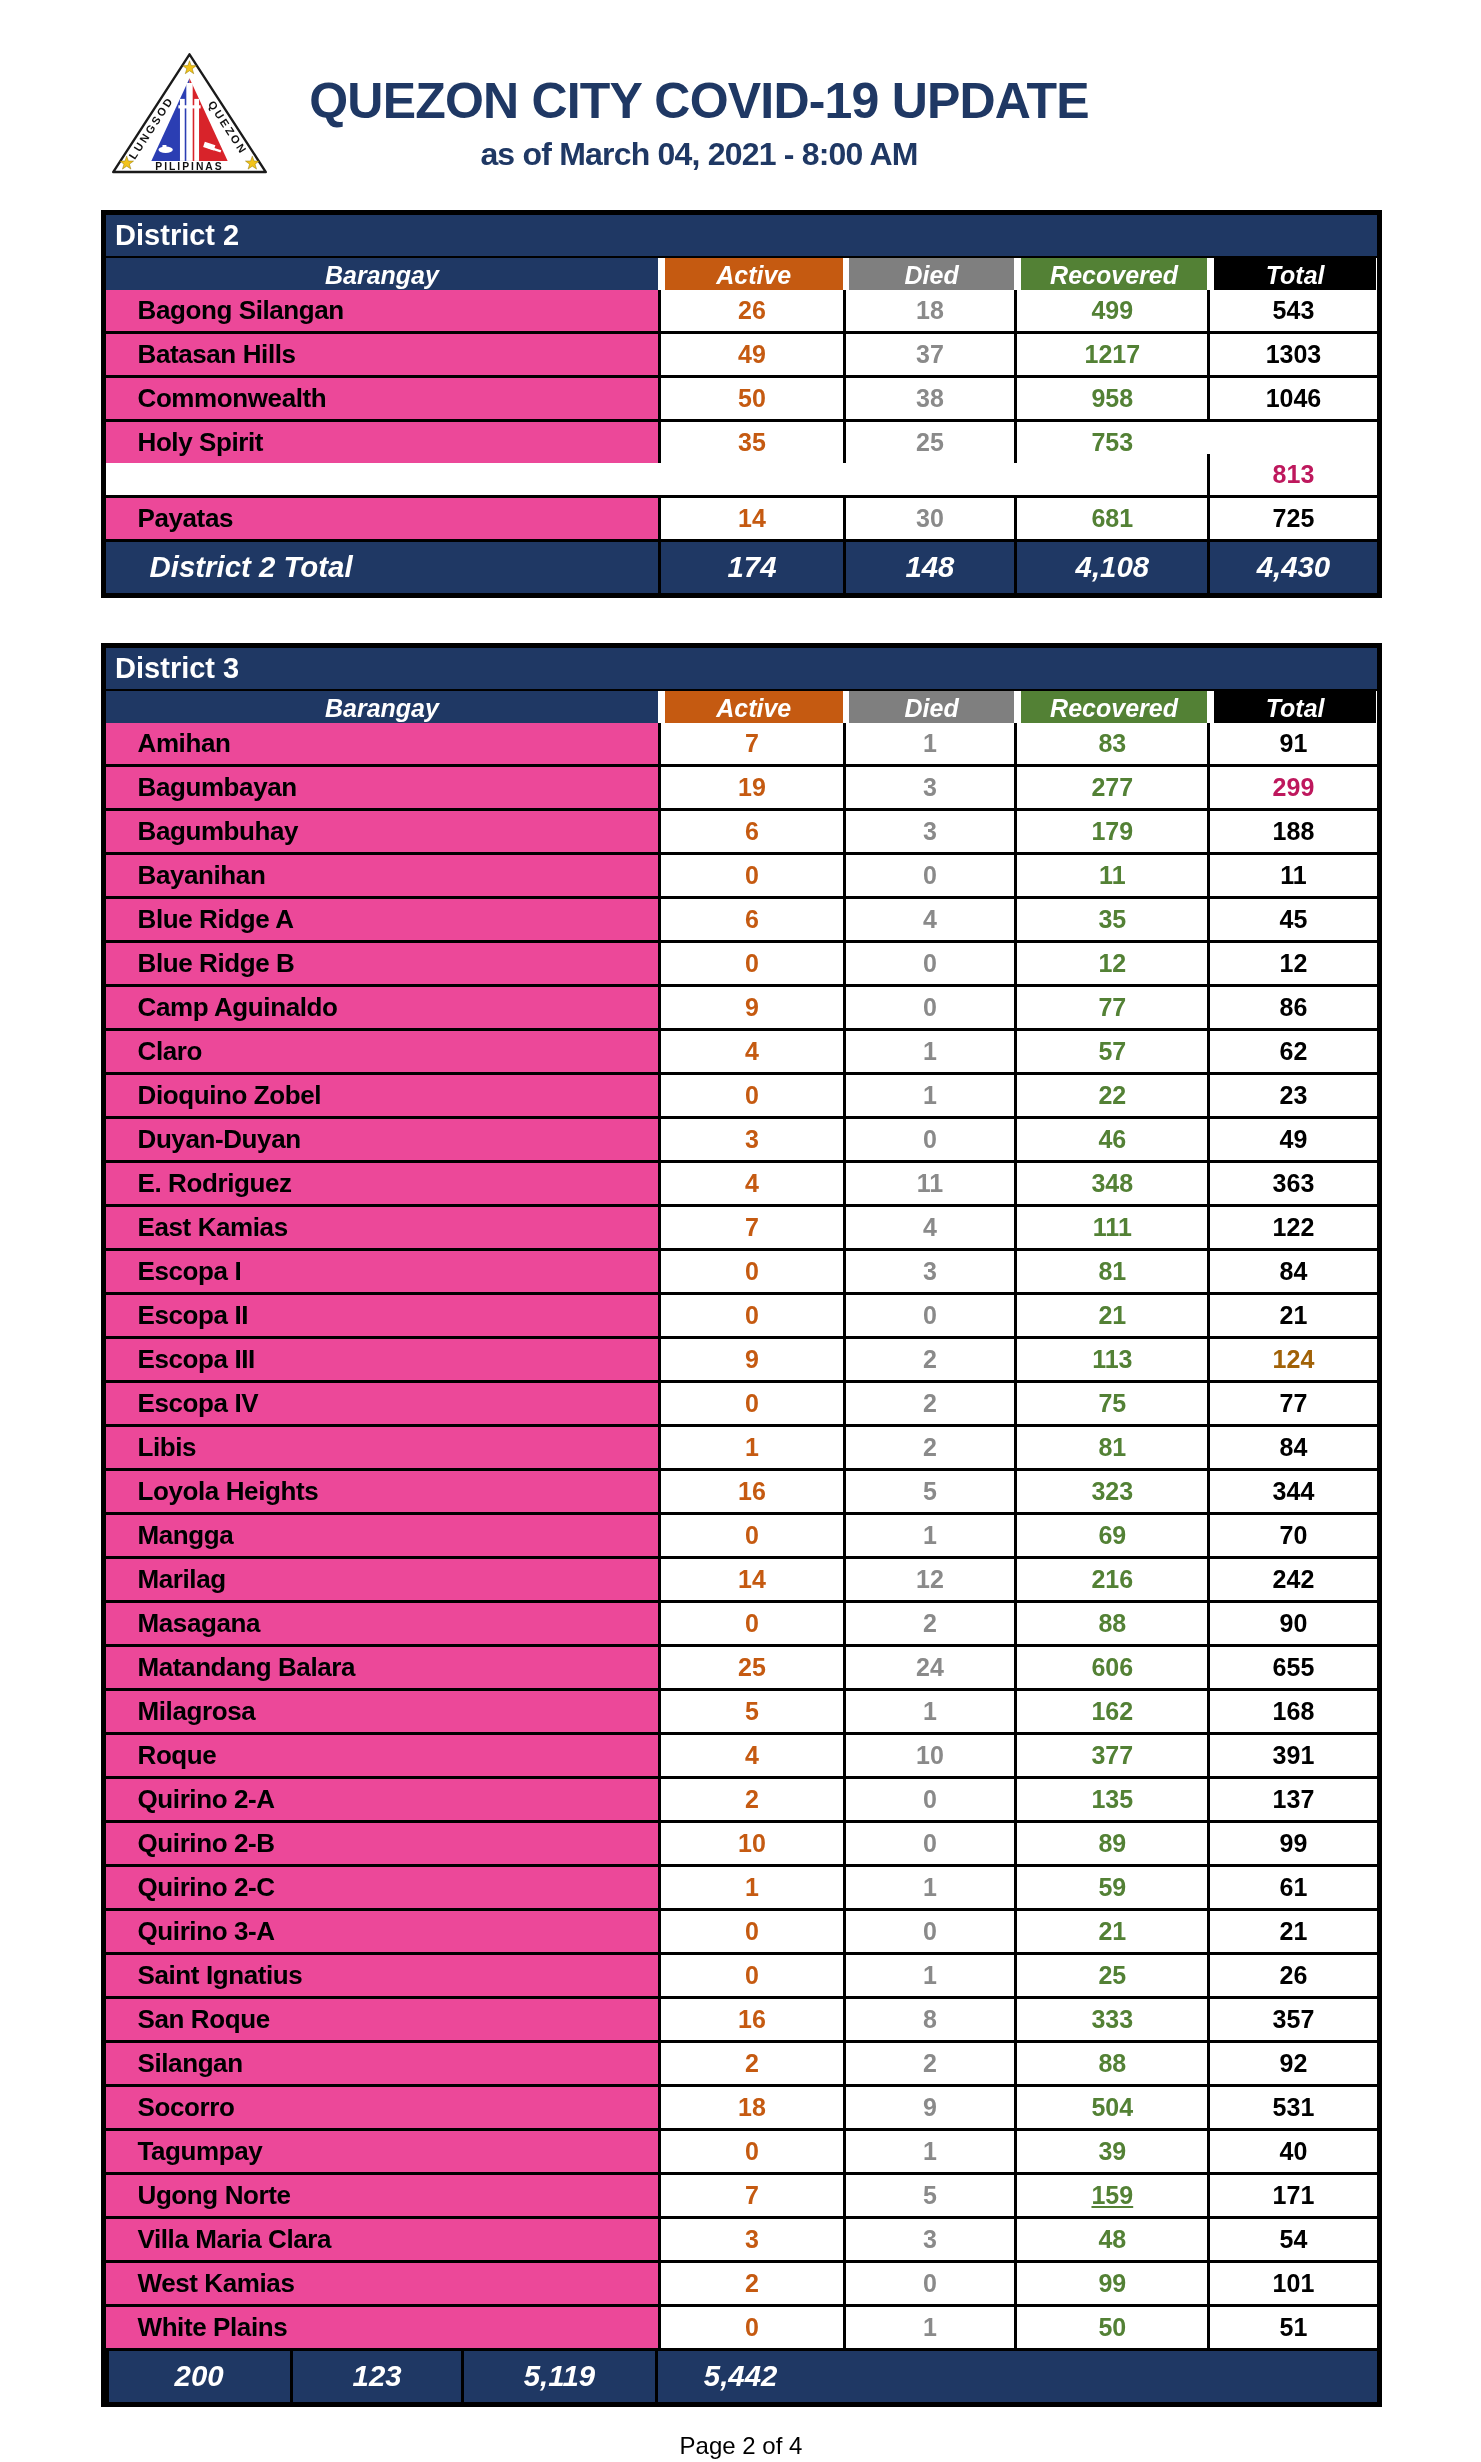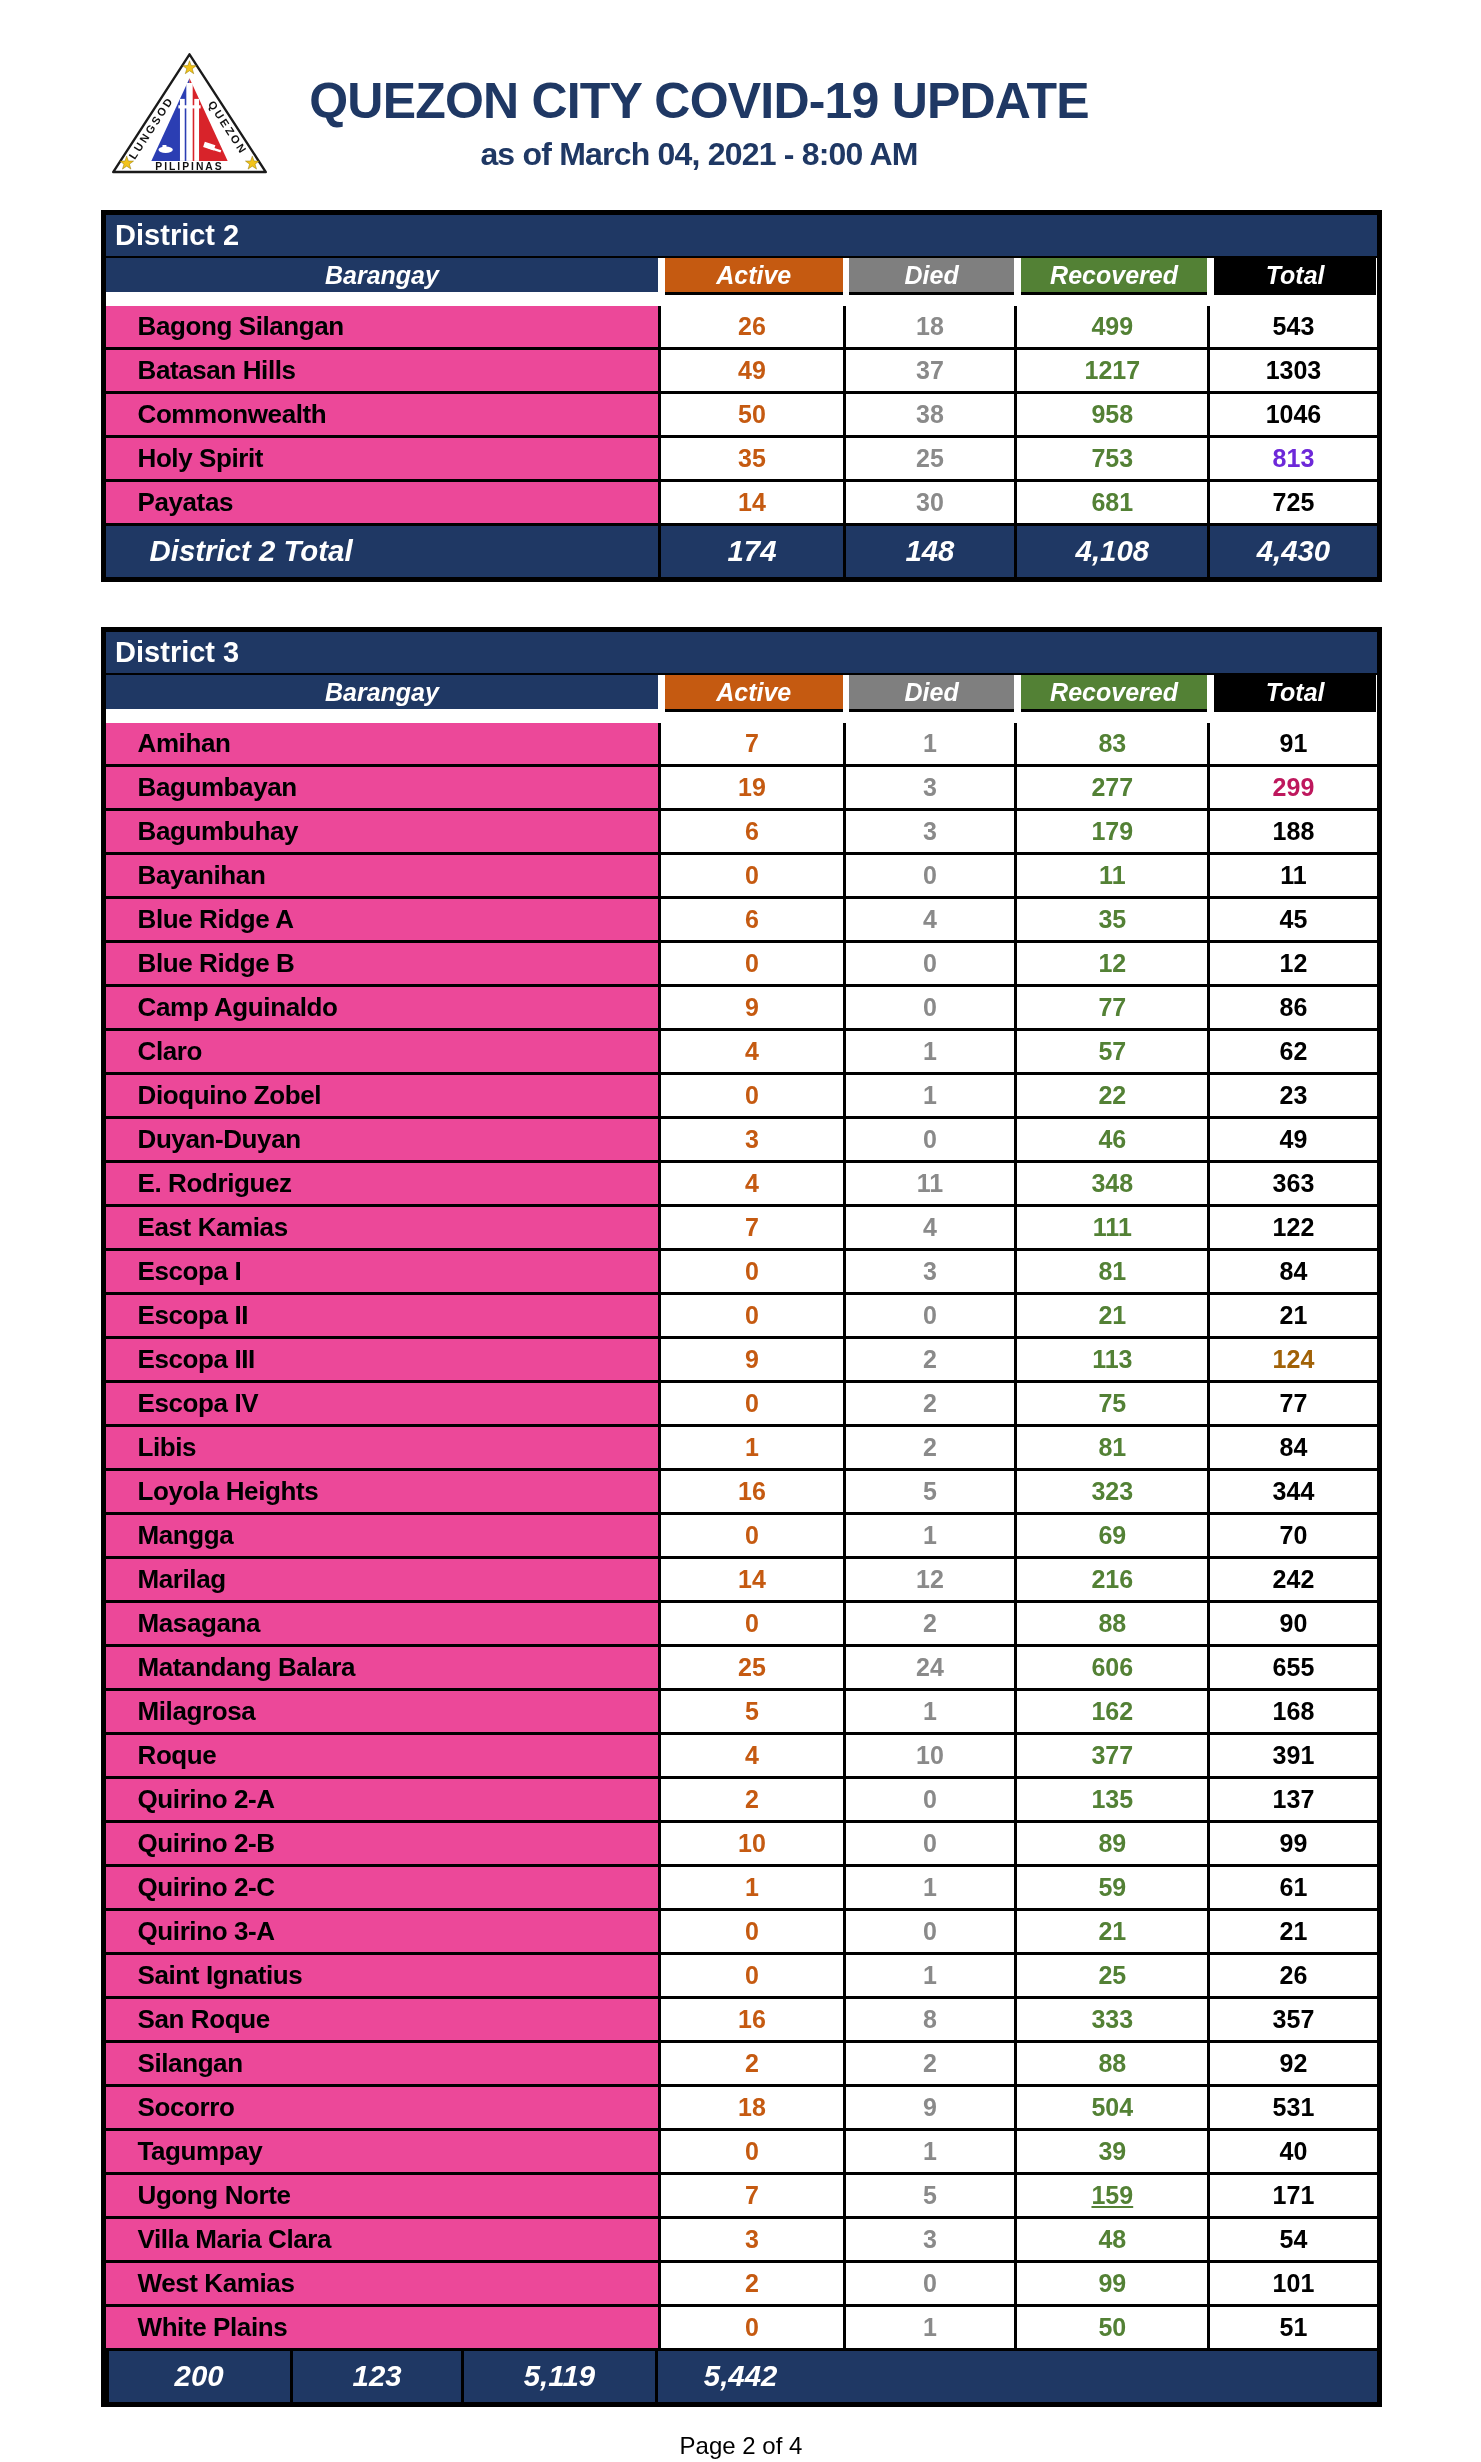--- a/index.html
+++ b/index.html
@@ -26,21 +26,21 @@
     width:1281px;margin:0 auto;box-sizing:border-box;
     border:5.6px solid #000;background:#fff;
   }
   .t1{margin-top:37px;}
   .t2{margin-top:45px;}
   .district-bar{
     height:41px;line-height:41px;background:#1F3864;color:#fff;
     font-size:29px;font-weight:bold;padding-left:9.6px;
   }
   .hdr-row{display:flex;border-top:2.4px solid #000;background:#fff;}
-  .hdr-slot{box-sizing:border-box;height:48px;}
+  .hdr-slot{box-sizing:border-box;height:32px;}
   .hdr-slot.gap{padding-left:6.4px;}
   .hdr-cell{
     height:37px;line-height:35px;box-sizing:border-box;
     border-bottom:3.2px solid #000;
     color:#fff;font-style:italic;font-weight:bold;font-size:25px;
     text-align:center;font-stretch:condensed;
   }
   .hdr-cell.no-underline{border-bottom:3.2px solid #fff;}
   .row{display:flex;background:#fff;}
   .row + .row{border-top:3.2px solid #000;}
@@ -153,21 +153,21 @@
           <div class="cell col-active val" style="color: rgb(197, 90, 17);">50</div>
           <div class="cell col-died val" style="color: rgb(138, 138, 138);">38</div>
           <div class="cell col-recovered val" style="color: rgb(83, 129, 53);">958</div>
           <div class="cell col-total val" style="color: rgb(0, 0, 0);">1046</div>
         </div>
         <div class="row">
           <div class="cell col-barangay name">Holy Spirit</div>
           <div class="cell col-active val" style="color: rgb(197, 90, 17);">35</div>
           <div class="cell col-died val" style="color: rgb(138, 138, 138);">25</div>
           <div class="cell col-recovered val" style="color: rgb(83, 129, 53);">753</div>
-          <div class="cell col-total val" style="color: #6d28d9;">813</div>
+          <div class="cell col-total val" style="color: #be185d; margin-top: 32px;">813</div>
         </div>
         <div class="row">
           <div class="cell col-barangay name">Payatas</div>
           <div class="cell col-active val" style="color: rgb(197, 90, 17);">14</div>
           <div class="cell col-died val" style="color: rgb(138, 138, 138);">30</div>
           <div class="cell col-recovered val" style="color: rgb(83, 129, 53);">681</div>
           <div class="cell col-total val" style="color: rgb(0, 0, 0);">725</div>
         </div>
       </div>
       <div class="total-row">

